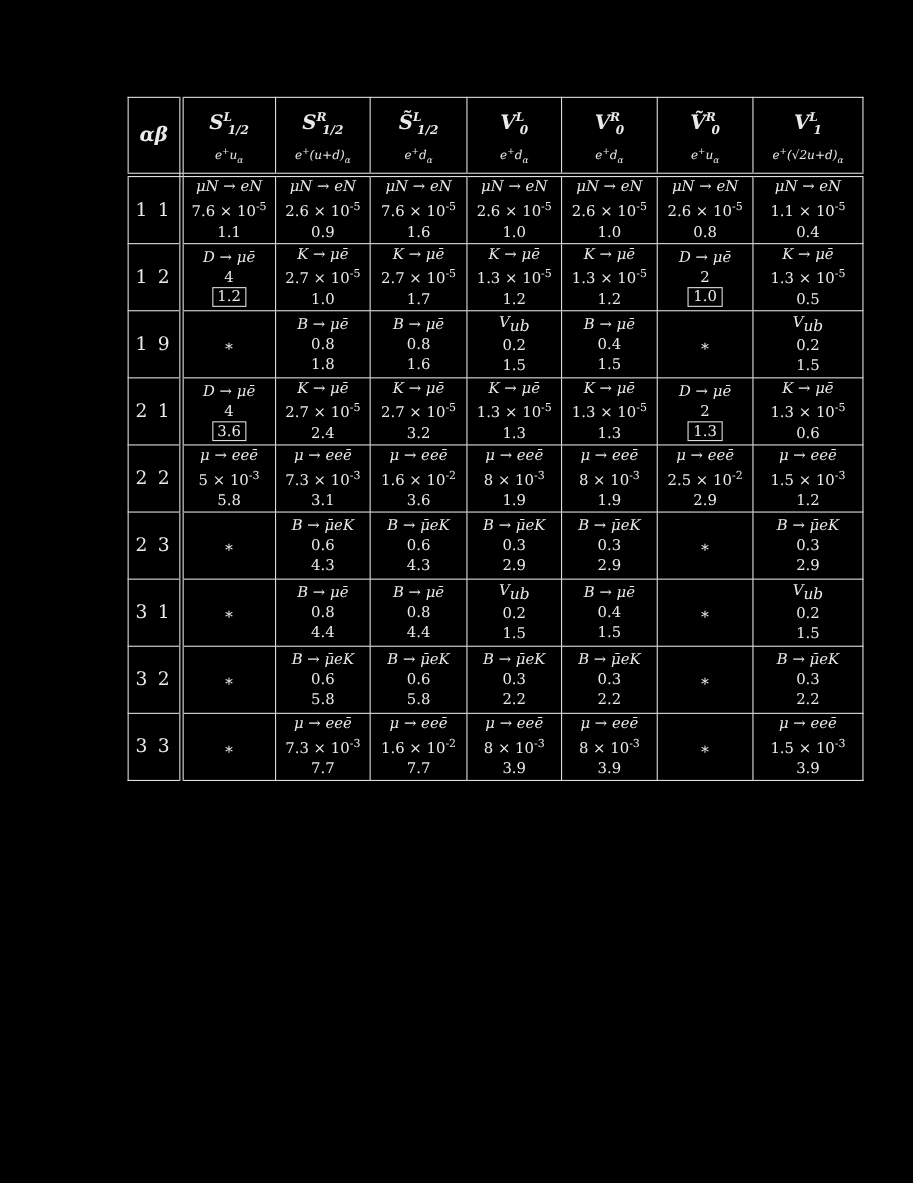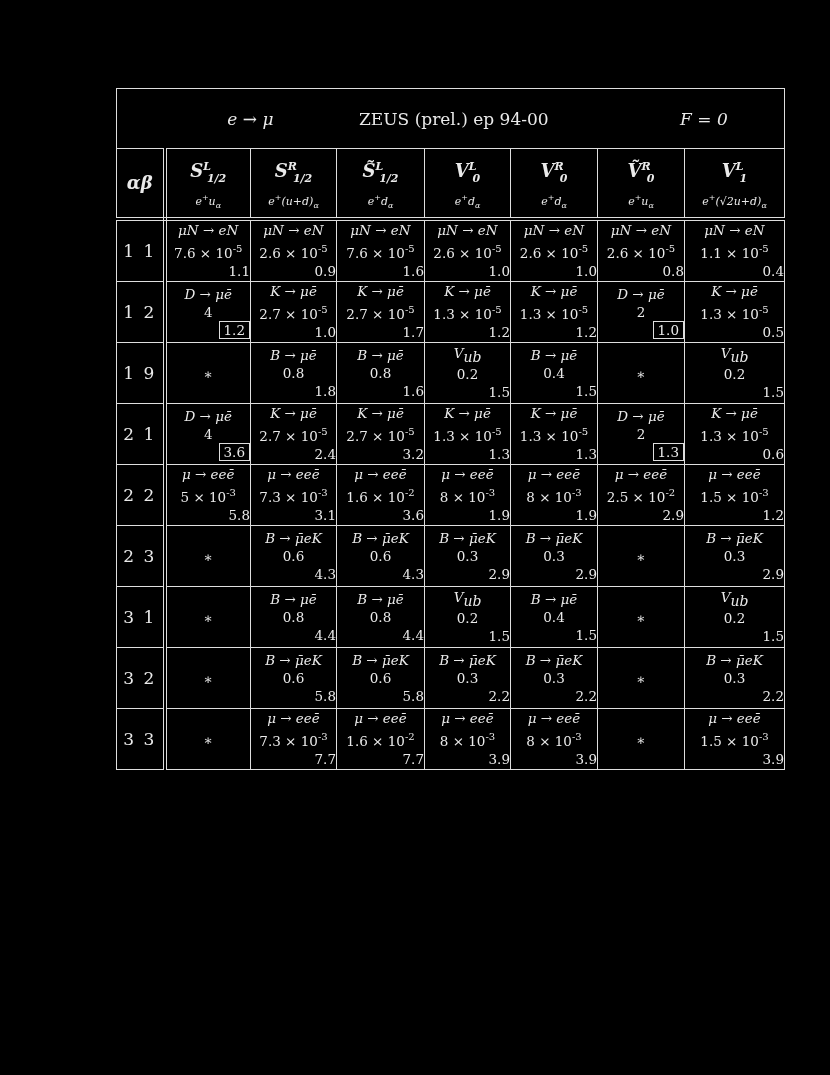--- a/index.html
+++ b/index.html
@@ -21,47 +21,40 @@
   .hlabel sup{font-size:11px;}
   .hlabel sub{font-size:11px;margin-left:-4px;}
   .hsub{font-size:11px;font-style:italic;margin-top:3px;font-weight:normal;}
   .hsub sup,.hsub sub{font-size:8px;}
   tbody td{height:60px;text-align:center;vertical-align:middle;}
   td.rowlabel{border-right:4px double #dedede;font-size:17px;letter-spacing:2px;}
   .proc{font-style:italic;font-size:13.5px;line-height:19px;}
   .proc sub{font-size:14px;text-align:right;}
   .lim{font-size:13.5px;line-height:17px;}
   .lim sup{font-size:10px;}
-  .zline{font-size:13.5px;line-height:19px;text-align:right;}
+  .zline{font-size:13.5px;line-height:19px;}
   .zeus.boxed{border:1px solid #dedede;padding:0 4px;}
   .star{font-size:14px;}
 </style>
 </head>
 <body>
 
 <div class="page">
   <table class="lq">
     <colgroup>
       <col style="width:48px">
         <col style="width:86px">
         <col style="width:86px">
         <col style="width:88px">
       <col style="width:86px">
         <col style="width:87px">
         <col style="width:87px">
         <col style="width:100px">
     </colgroup>
     <thead>
-      <tr>
-        <th class="title-cell" colspan="8">
-          <span class="t-left">e → μ</span>
-          <span class="t-center">ZEUS (prel.)  ep 94-00</span>
-          <span class="t-right">F = 0</span>
-        </th>
-      </tr>
       <tr class="header-row" id="header-row">
           <th class="corner">
             <div class="hlabel">αβ</div>
           </th>
           <th>
             <div class="hlabel">S<sup>L</sup><sub>1/2</sub></div>
             <div class="hsub">e<sup>+</sup>u<sub>α</sub></div>
           </th>
           <th>
             <div class="hlabel">S<sup>R</sup><sub>1/2</sub></div>

